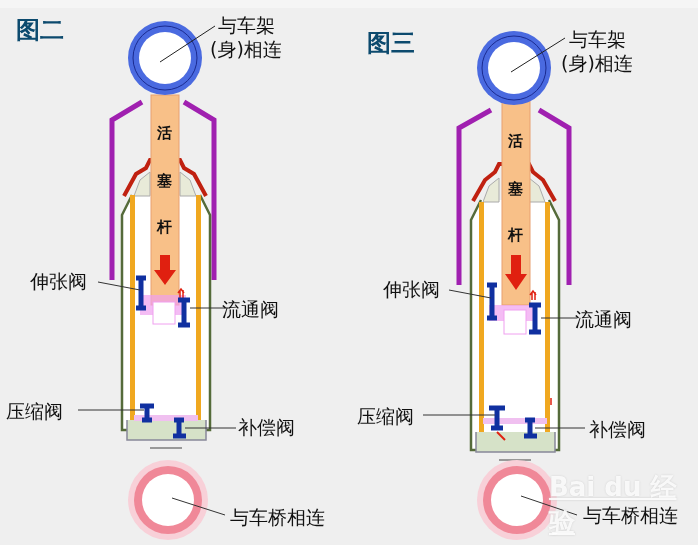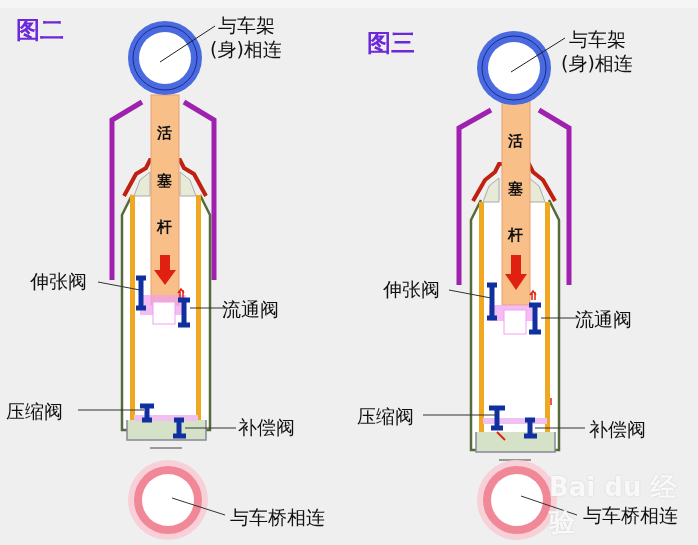--- a/index.html
+++ b/index.html
@@ -1,18 +1,18 @@
 <!DOCTYPE html>
 <html><head>
 <meta charset="utf-8">
 <style>
   html,body{margin:0;padding:0;}
   body{width:698px;height:545px;background:#efefef;position:relative;overflow:hidden;font-family:"DejaVu Sans","Liberation Sans",sans-serif;}
   .panel{position:absolute;top:0;width:349px;height:545px;}
-  .fig-title{position:absolute;font-size:24px;font-weight:bold;color:#6d28d9;}
+  .fig-title{position:absolute;font-size:24px;font-weight:bold;color:#0c4a6e;}
   .label{position:absolute;font-size:19px;color:#111;white-space:nowrap;line-height:22px;}
   svg{position:absolute;left:0;top:0;}
   .rodtext{position:absolute;font-size:15px;color:#111;font-weight:bold;}
   .watermark{position:absolute;color:rgba(255,255,255,0.85);font-size:26px;font-weight:bold;text-shadow:0 0 2px #ccc;}
   .topbar{position:absolute;left:0;top:0;width:698px;height:8px;background:#f5f5f5;}
 </style>
 </head>
 <body>
 
 <div class="topbar"></div>
@@ -127,14 +127,14 @@
   <div class="label" style="left:212px;top:52px;">(身)相连</div>
   <div class="rodtext" style="left:159px;top:132px;">活</div>
   <div class="rodtext" style="left:159px;top:180px;">塞</div>
   <div class="rodtext" style="left:159px;top:226px;">杆</div>
   <div class="label" style="left:34px;top:278px;">伸张阀</div>
   <div class="label" style="left:226px;top:308px;">流通阀</div>
   <div class="label" style="left:8px;top:405px;">压缩阀</div>
   <div class="label" style="left:240px;top:418px;">补偿阀</div>
   <div class="label" style="left:234px;top:504px;">与车桥相连</div>
 
-  <div class="watermark" style="left:200px;top:470px;">Bai du 经验</div>
+  <div class="watermark" style="left:200px;top:470px;text-decoration:underline;">Bai du 经验</div>
 </div>
 
 </body></html>

